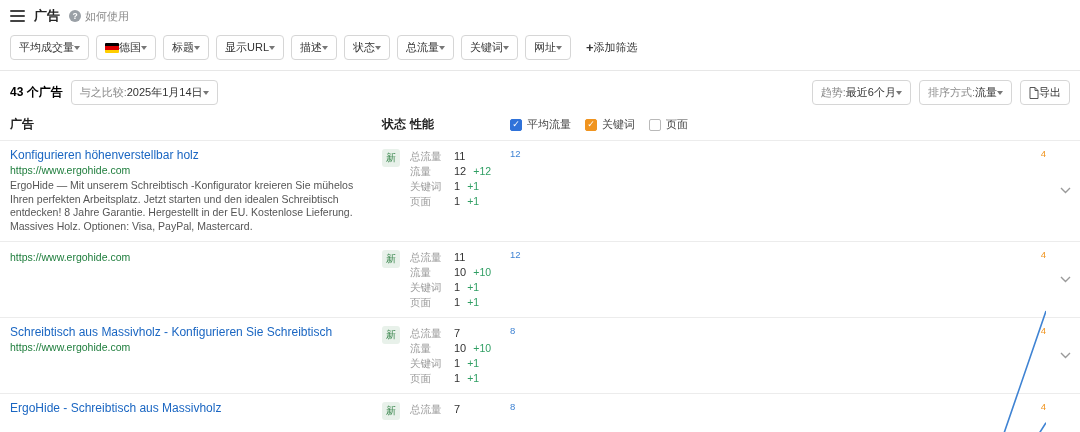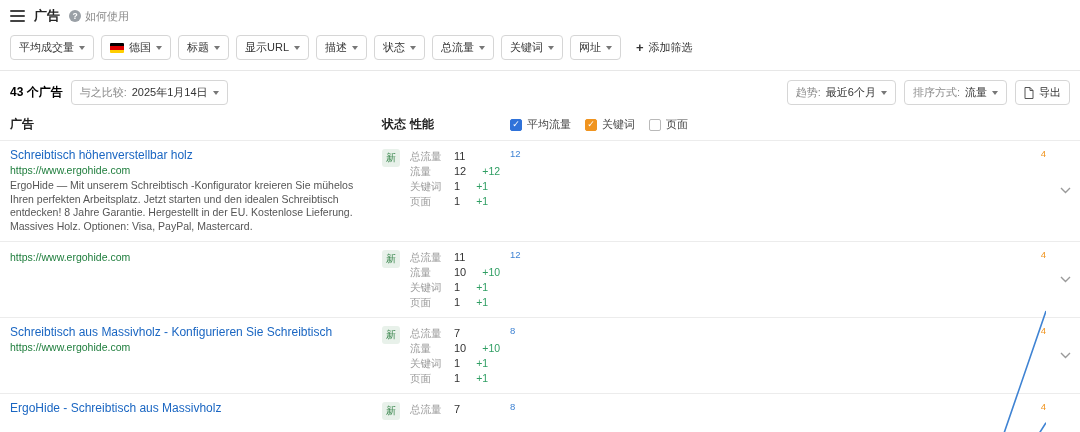--- a/index.html
+++ b/index.html
@@ -23,21 +23,21 @@
   
   .topbar{display:flex;align-items:center;gap:9px;height:28px;padding:4px 10px 0 10px;}
   .hamburger{display:inline-flex;flex-direction:column;gap:3px;width:15px;cursor:pointer;}
   .hamburger i{display:block;height:2px;background:#444;border-radius:1px;}
   .page-title{font-weight:bold;font-size:13px;color:#222;}
   .help{display:inline-flex;align-items:center;gap:4px;color:var(--muted);font-size:11px;cursor:pointer;}
   .qicon{display:inline-flex;align-items:center;justify-content:center;width:12px;height:12px;border-radius:50%;
     background:#9aa0a6;color:#fff;font-size:8.5px;font-weight:bold;}
   
   .filterbar{display:flex;align-items:center;gap:7px;padding:7px 10px 10px 10px;border-bottom:1px solid var(--border);}
-  .fbtn{display:inline-flex;align-items:center;gap:5px;border:1px solid #d6d6d6;border-radius:4px;background:#fff;
+  .fbtn{display:inline-flex;align-items:center;border:1px solid #d6d6d6;border-radius:4px;background:#fff;
     padding:4px 8px;font-size:11px;color:#333;cursor:pointer;font-family:inherit;white-space:nowrap;}
   .caret{width:0;height:0;border-left:3.5px solid transparent;border-right:3.5px solid transparent;border-top:4px solid #777;}
   .flag{width:14px;height:10px;border-radius:1px;
     background:linear-gradient(#000 0 33%,#d00 33% 66%,#ffce00 66% 100%);}
   .plus{font-weight:bold;font-size:13px;line-height:1;color:#333;}
   .add-filter{border:none;background:transparent;}
   
   .toolbar{display:flex;align-items:center;justify-content:space-between;padding:9px 10px;}
   .tgroup{display:inline-flex;align-items:center;gap:8px;}
   .count{font-weight:bold;font-size:12px;color:#000000;}
@@ -57,21 +57,21 @@
     border-bottom:1px solid #ececec;min-height:70px;}
   .ad-title{color:var(--link-blue);font-size:12px;text-decoration:none;display:block;cursor:pointer;}
   .ad-url{color:var(--url-green);font-size:10.5px;margin-top:2px;cursor:pointer;}
   .ad-desc{color:#555;font-size:10.5px;line-height:1.3;margin-top:3px;padding-right:14px;}
   .status{padding-top:1px;}
   .badge{display:inline-block;background:#e8f1ea;color:#2a7d3f;font-size:10px;padding:2px 4px;border-radius:3px;}
   .perf{padding-top:1px;}
   .mline{display:flex;align-items:baseline;line-height:15px;font-size:11px;}
   .mlabel{color:#999;width:44px;font-size:10.5px;}
   .mvalue{color:#333;}
-  .mdelta{color:var(--delta-green);margin-left:16px;font-size:10.5px;}
+  .mdelta{color:var(--delta-green);margin-left:7px;font-size:10.5px;}
   .chart{position:relative;}
   .spark{position:absolute;inset:13px 4px 5px 0;}
   .lbl-left{position:absolute;top:0;left:0;font-size:9.5px;color:var(--chart-blue);}
   .lbl-right{position:absolute;top:0;right:4px;font-size:9.5px;color:var(--chart-orange);}
   .expand{display:flex;align-items:center;justify-content:center;cursor:pointer;}
 </style>
 </head>
 <body>
 
 <header class="topbar">
@@ -182,21 +182,21 @@
       <span class="box"></span>
       <span>页面</span>
     </span>
   </span>
   <span></span>
 </div>
 
 <div id="rows">
   <div class="row">
     <div class="cell ad">
-      <a class="ad-title">Schreibtisch höhenverstellbar holz</a>
+      <a class="ad-title">Konfigurieren höhenverstellbar holz</a>
       <div class="ad-url">https://www.ergohide.com</div>
       <div class="ad-desc">ErgoHide — Mit unserem Schreibtisch -Konfigurator kreieren Sie mühelos Ihren perfekten Arbeitsplatz. Jetzt starten und den idealen Schreibtisch entdecken! 8 Jahre Garantie. Hergestellt in der EU. Kostenlose Lieferung. Massives Holz. Optionen: Visa, PayPal, Mastercard.</div>
     </div>
     <div class="cell status">
       <span class="badge">新</span>
     </div>
     <div class="cell perf">
       <div class="mline">
         <span class="mlabel">总流量</span>
         <span class="mvalue">11</span>

